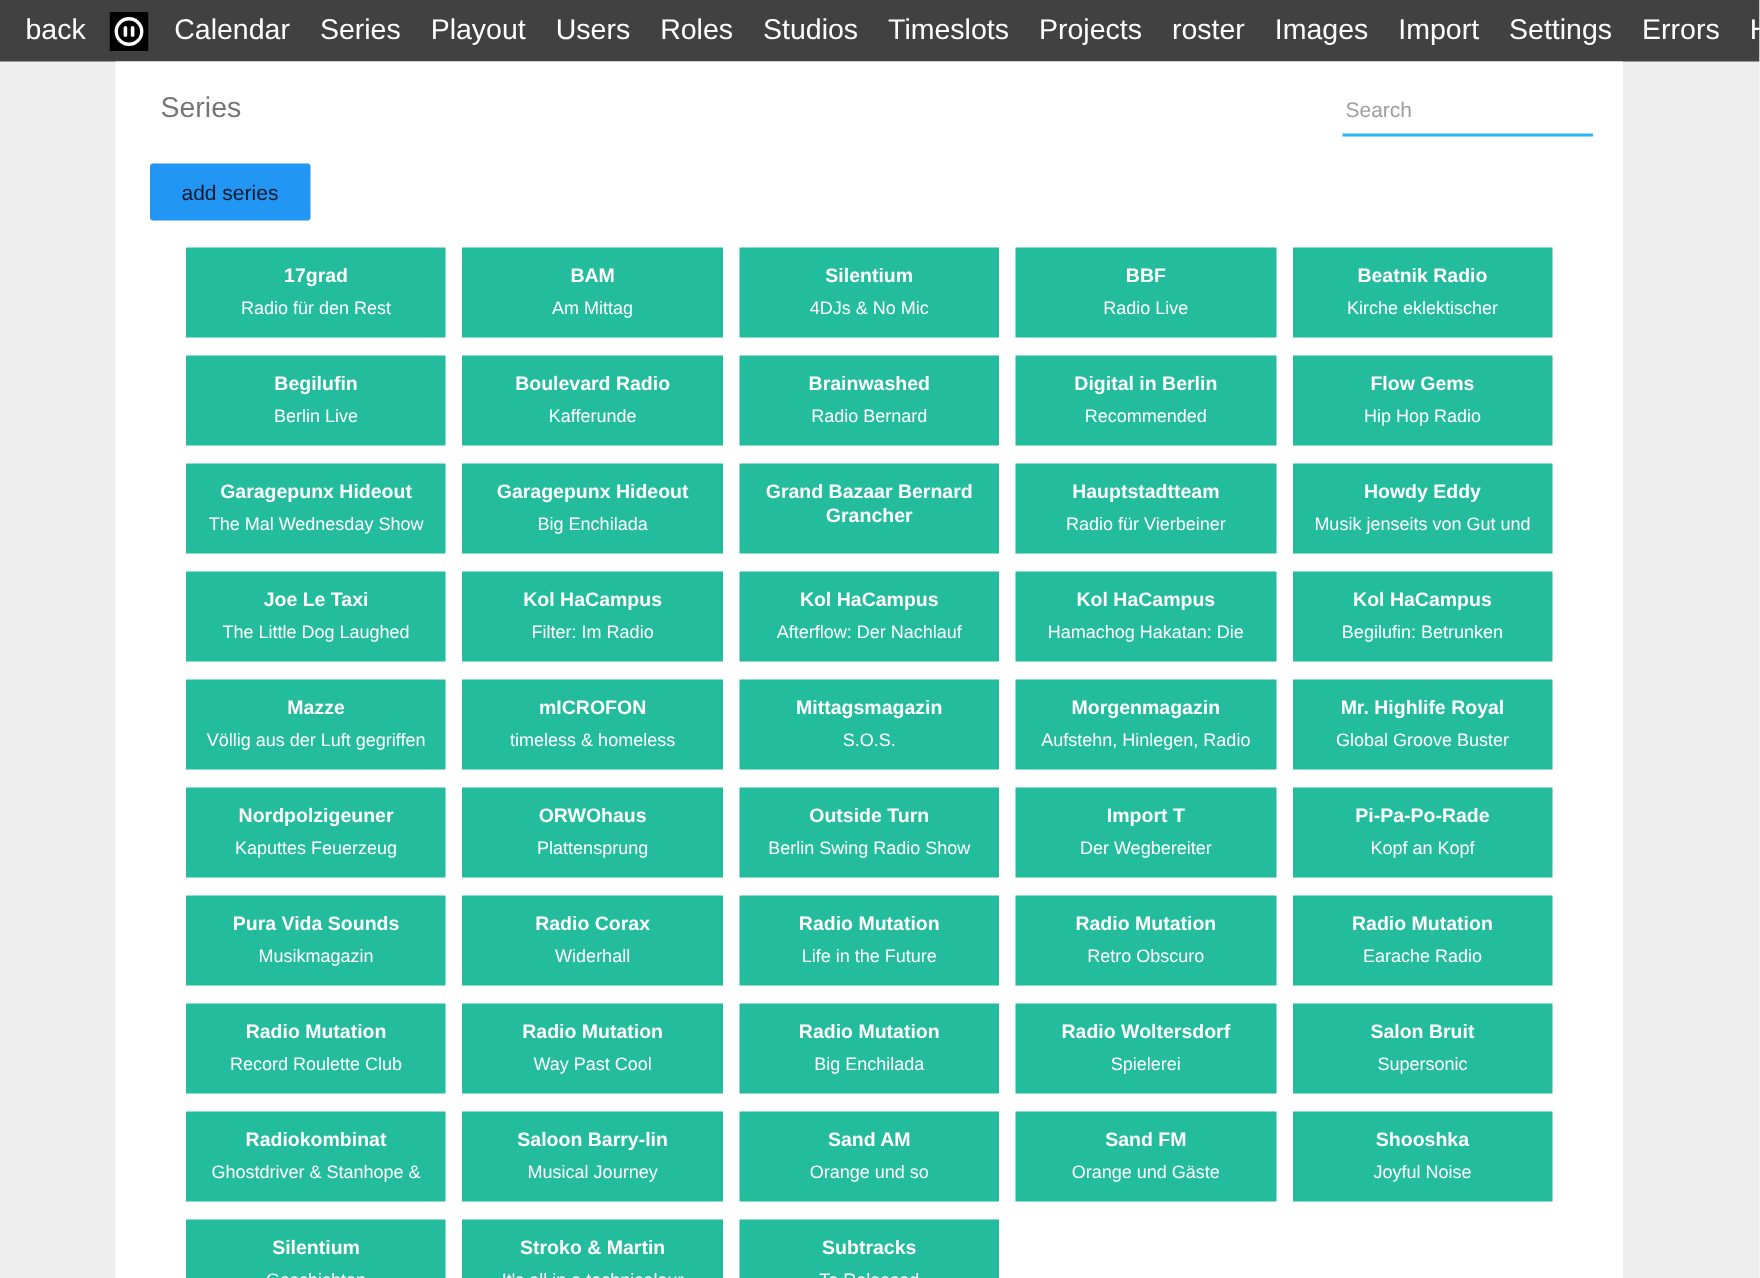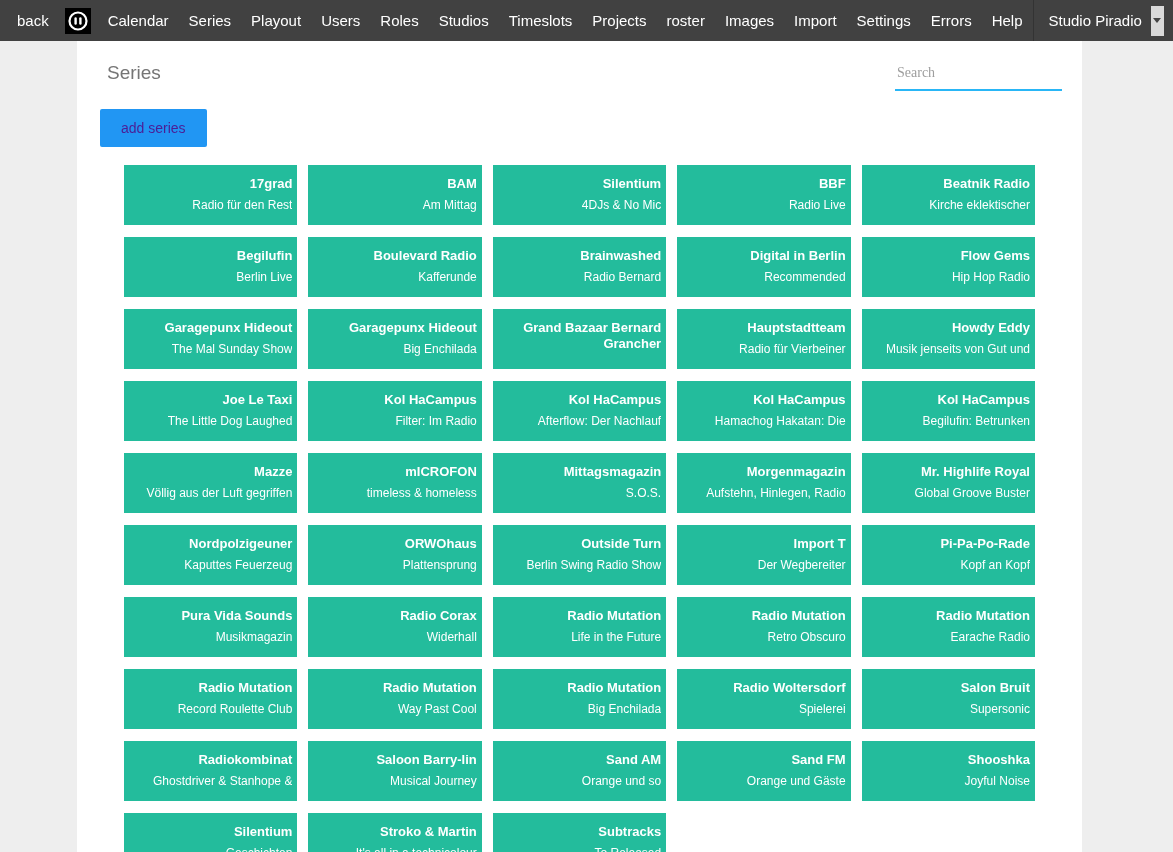--- a/index.html
+++ b/index.html
@@ -6,21 +6,21 @@
   html, body { margin:0; padding:0; }
   body {
     width:1173px; height:852px; overflow:hidden;
     background: var(--page-bg, #eeeeee);
     font-family: "Liberation Sans", sans-serif;
   }
   
   .navbar {
     height:41px; background: var(--navbar-bg, #414141);
     display:flex; align-items:center;
-    color:#fff; font-size:15px; padding-left:10px;
+    color:#fff; font-size:19px; padding-left:10px;
     white-space:nowrap;
   }
   .nav-item { color:#fff; text-decoration:none; padding:0 10px; cursor:pointer; }
   .nav-item.back { padding:0 9px 0 7px; }
   .logo { margin:0 7px; display:flex; align-items:center; cursor:pointer; }
   .nav-right {
     margin-left:auto; display:flex; align-items:center; height:100%;
     border-left:1px solid #333; padding-left:15px; padding-right:16px;
   }
   .nav-select { display:flex; align-items:center; cursor:pointer; margin-right:5px; }
@@ -42,39 +42,39 @@
   }
   .page-title {
     margin:0; padding:21px 0 0 30px;
     font-size:19px; font-weight:400;
     color: var(--heading-grey, #757575);
   }
   .search-input {
     position:absolute; top:18px; right:20px; width:167px;
     background:transparent; border:none; outline:none;
     border-bottom:2px solid var(--search-underline, #29b6f6);
-    font-size:14px; font-family:Liberation Serif, serif; color:#be185d;
+    font-size:14px; font-family:Liberation Sans, sans-serif; color:#be185d;
     padding:6px 2px 8px;
   }
   .search-input::placeholder { color:#9e9e9e; }
   .add-btn {
     margin:25px 0 0 23px;
-    background: var(--accent-blue, #2196f3); color:#4c1d95;
+    background: var(--accent-blue, #2196f3); color:#0f172a;
     border:none; border-radius:2px; padding:11px 21px;
     font-size:14px; font-family:inherit; cursor:pointer;
   }
   
   .grid {
     margin:18px 47px 0;
     display:grid; grid-template-columns:repeat(5, 1fr);
     grid-auto-rows:60px; column-gap:11px; row-gap:12px;
   }
   .card {
     background: var(--card-bg, #23bc9c); color:#fff;
-    text-align:right; padding:11px 5px 0;
+    text-align:center; padding:11px 5px 0;
     cursor:pointer; overflow:hidden;
   }
   .card-title { font-weight:700; font-size:13px; line-height:16px; margin-bottom:6px; }
   .card-subtitle { font-size:12px; line-height:15px; white-space:nowrap; overflow:hidden; }
 </style>
 </head>
 <body>
 
 <div class="navbar">
   <a class="nav-item back">back</a>
@@ -154,21 +154,21 @@
       <div class="card">
         <div class="card-title">Digital in Berlin</div>
         <div class="card-subtitle">Recommended</div>
       </div>
       <div class="card">
         <div class="card-title">Flow Gems</div>
         <div class="card-subtitle">Hip Hop Radio</div>
       </div>
       <div class="card">
         <div class="card-title">Garagepunx Hideout</div>
-        <div class="card-subtitle">The Mal Sunday Show</div>
+        <div class="card-subtitle">The Mal Wednesday Show</div>
       </div>
       <div class="card">
         <div class="card-title">Garagepunx Hideout</div>
         <div class="card-subtitle">Big Enchilada</div>
       </div>
       <div class="card">
         <div class="card-title">Grand Bazaar Bernard Grancher</div>
       </div>
       <div class="card">
         <div class="card-title">Hauptstadtteam</div>

